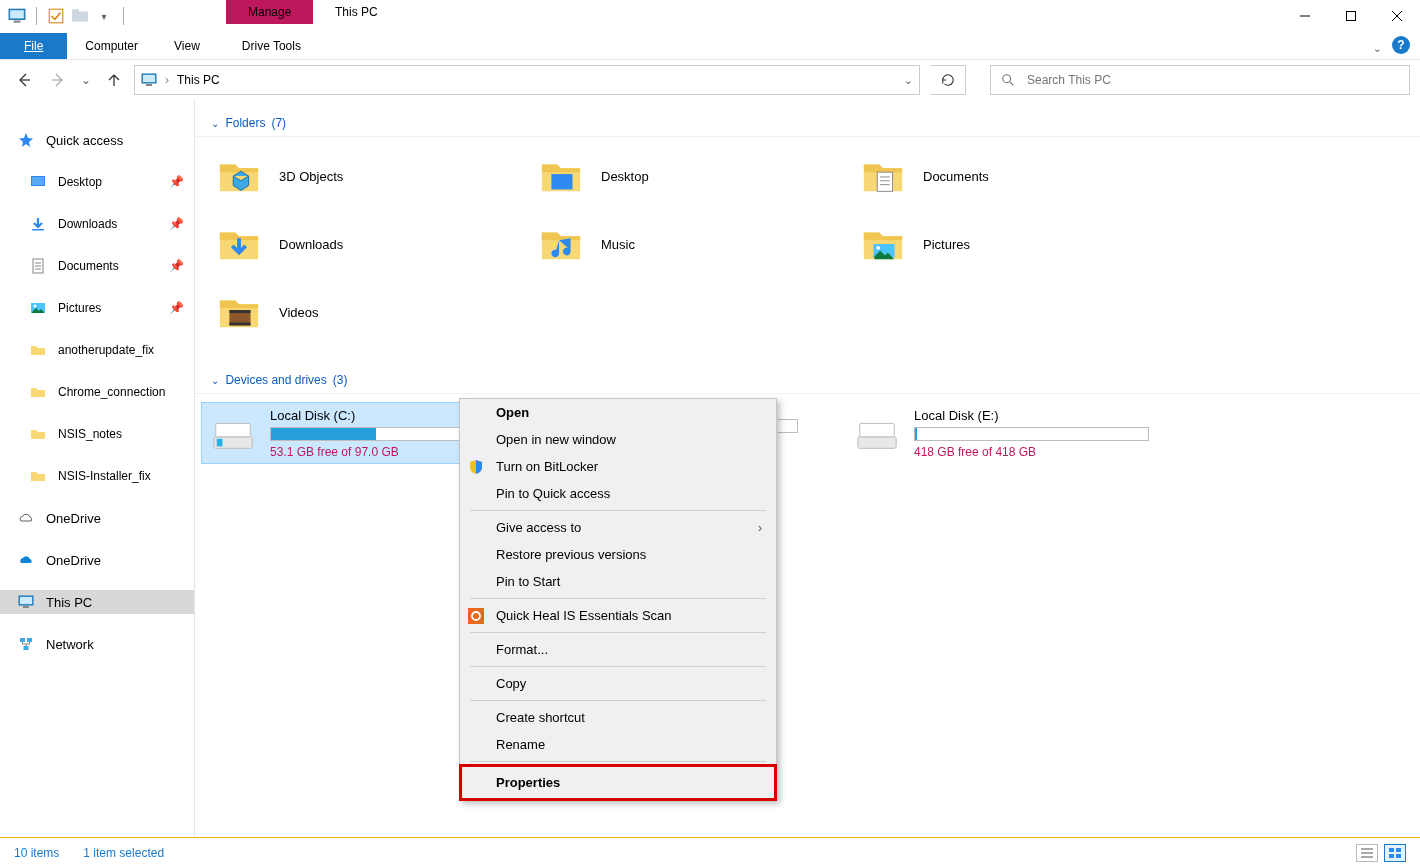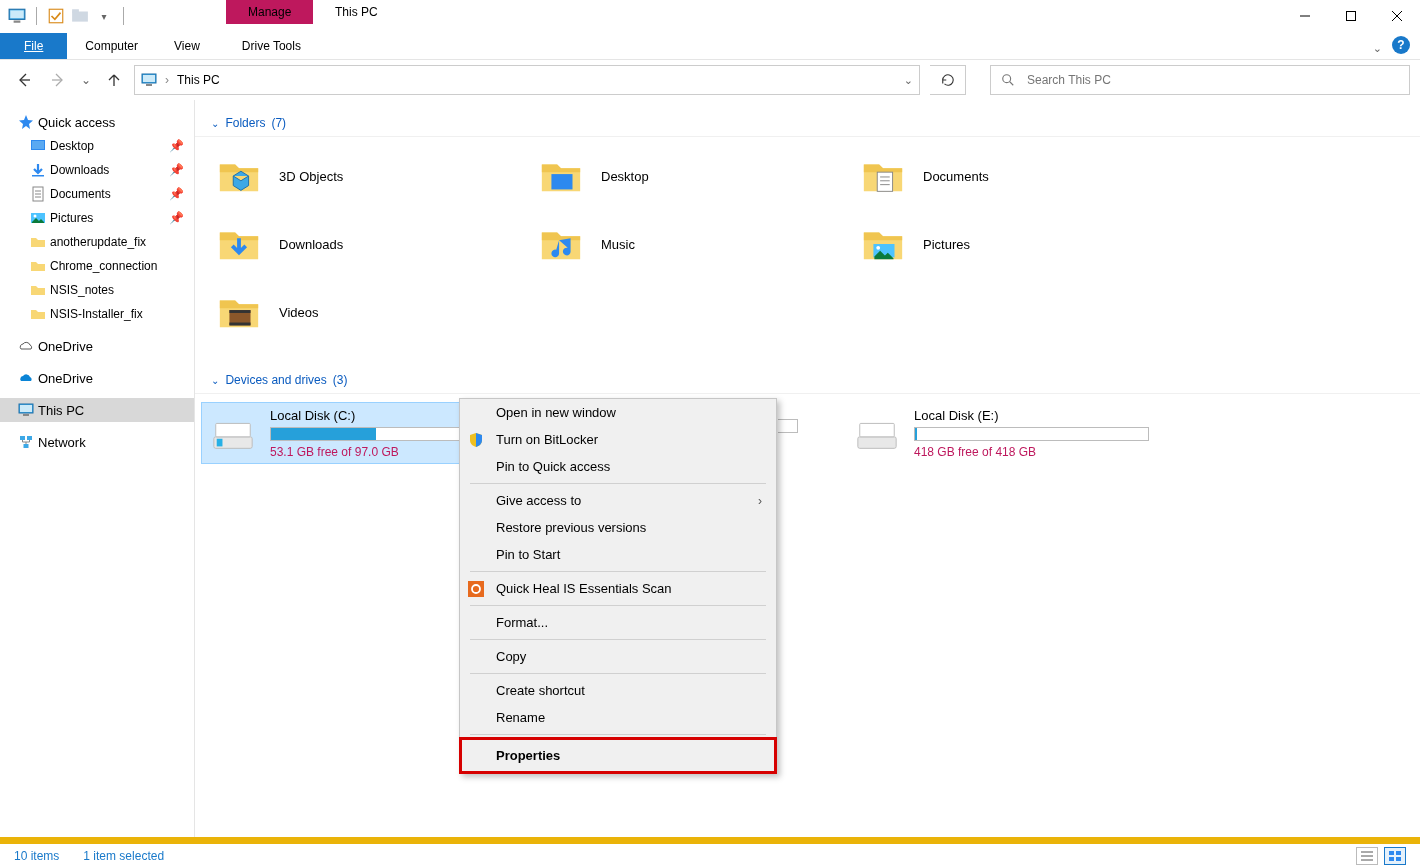--- a/index.html
+++ b/index.html
@@ -29,21 +29,21 @@
     .addressbar { flex: 1; height: 30px; border: 1px solid #ccc; display: flex; align-items: center; padding: 0 6px; gap: 8px; margin: 0 4px 0 0; }
     .addressbar .addr-chev { color: #888; }
     .refresh-box { width: 36px; height: 30px; border: 1px solid #ccc; border-left: none; display: flex; align-items: center; justify-content: center; }
     .searchbox { width: 420px; height: 30px; border: 1px solid #ccc; display: flex; align-items: center; padding: 0 10px; gap: 12px; margin-left: 18px; }
     .searchbox input { border: none; outline: none; flex: 1; font-size: 12px; color: #666; }
 
     
     .body { display: flex; height: calc(867px - 32px - 28px - 40px - 30px); }
     .sidebar { width: 195px; border-right: 1px solid #e5e5e5; padding-top: 10px; overflow: hidden; }
     .side-group { margin-bottom: 8px; }
-    .side-item { display: flex; align-items: center; gap: 4px; padding: 4px 10px 4px 30px; font-size: 12px; white-space: nowrap; position: relative; }
+    .side-item { display: flex; align-items: center; gap: 12px; padding: 4px 10px 4px 30px; font-size: 12px; white-space: nowrap; position: relative; margin-top: 18px; }
     .side-item.header { padding-left: 18px; font-size: 13px; }
     .side-item .pin { margin-left: auto; color: #888; }
     .side-item.selected { background: #d8d8d8; }
     .side-icon { width: 16px; height: 16px; display: inline-flex; flex-shrink: 0; }
 
     
     .content { flex: 1; padding: 10px 0 0 0; overflow: hidden; position: relative; }
     .section-header { color: #0a5bbf; font-size: 12px; padding: 6px 16px; display: flex; align-items: center; gap: 6px; border-bottom: 1px solid #f0f0f0; margin-bottom: 8px; }
     .section-header .chev { font-size: 10px; }
     .folder-grid { display: grid; grid-template-columns: repeat(3, 310px); gap: 6px 12px; padding-left: 20px; margin-bottom: 24px; }
@@ -64,21 +64,21 @@
     
     .ctxmenu { position: absolute; left: 459px; top: 398px; width: 318px; background: #f0f0f0; border: 1px solid #c6c6c6; box-shadow: 3px 3px 6px rgba(0,0,0,.25); z-index: 50; }
     .ctx-item { display: flex; align-items: center; padding: 6px 14px 6px 36px; font-size: 13px; position: relative; }
     .ctx-item.bold { font-weight: 600; }
     .ctx-item .ctx-icon { position: absolute; left: 8px; width: 16px; height: 16px; display: inline-flex; }
     .ctx-item .arrow { margin-left: auto; font-size: 12px; color: #555; }
     .ctx-sep { height: 1px; background: #d0d0d0; margin: 3px 10px; }
     .ctx-item.highlighted { outline: 3px solid #d60000; outline-offset: -2px; padding-top: 10px; padding-bottom: 10px; font-weight: bold; }
 
     
-    .statusbar { position: absolute; bottom: 0; left: 0; right: 0; height: 30px; border-top: 7px solid #eab308; display: flex; align-items: center; padding: 0 14px; font-size: 12px; color: #1979ca; gap: 24px; }
+    .statusbar { position: absolute; bottom: 0; left: 0; right: 0; height: 30px; border-top: 1px solid #eab308; display: flex; align-items: center; padding: 0 14px; font-size: 12px; color: #1979ca; gap: 24px; }
     .status-right { margin-left: auto; display: flex; gap: 6px; }
     .view-btn { width: 22px; height: 18px; border: 1px solid #bbb; display: flex; align-items: center; justify-content: center; }
     .view-btn.active { border-color: #1979ca; background: #e5f1fb; }
   </style>
 </head>
 <body>
 
 <div class="titlebar">
   <div class="titlebar-left">
     <span class="qat-icon">
@@ -447,20 +447,23 @@
           <div class="drive-free">418 GB free of 418 GB</div>
         </div>
       </div>
     </div>
   </div>
 </div>
 
 <div style="position:absolute;left:778px;top:419px;width:20px;height:14px;border:1px solid #bcbcbc;border-left:none;background:#fff"></div>
 
 <div class="ctxmenu">
+  <div class="ctx-item bold">
+      <span>Open</span>
+    </div>
   <div class="ctx-item">
       <span>Open in new window</span>
     </div>
   <div class="ctx-item">
     <span class="ctx-icon">
         <svg viewBox="0 0 16 16">
           <path d="M8 1 l6 2 v5 c0 4 -3 6 -6 7 c-3 -1 -6 -3 -6 -7 V3z" fill="#f0c020"></path>
           <path d="M8 1 l6 2 v5 c0 4 -3 6 -6 7 V1" fill="#2d89ef"></path>
         </svg>
       </span>

